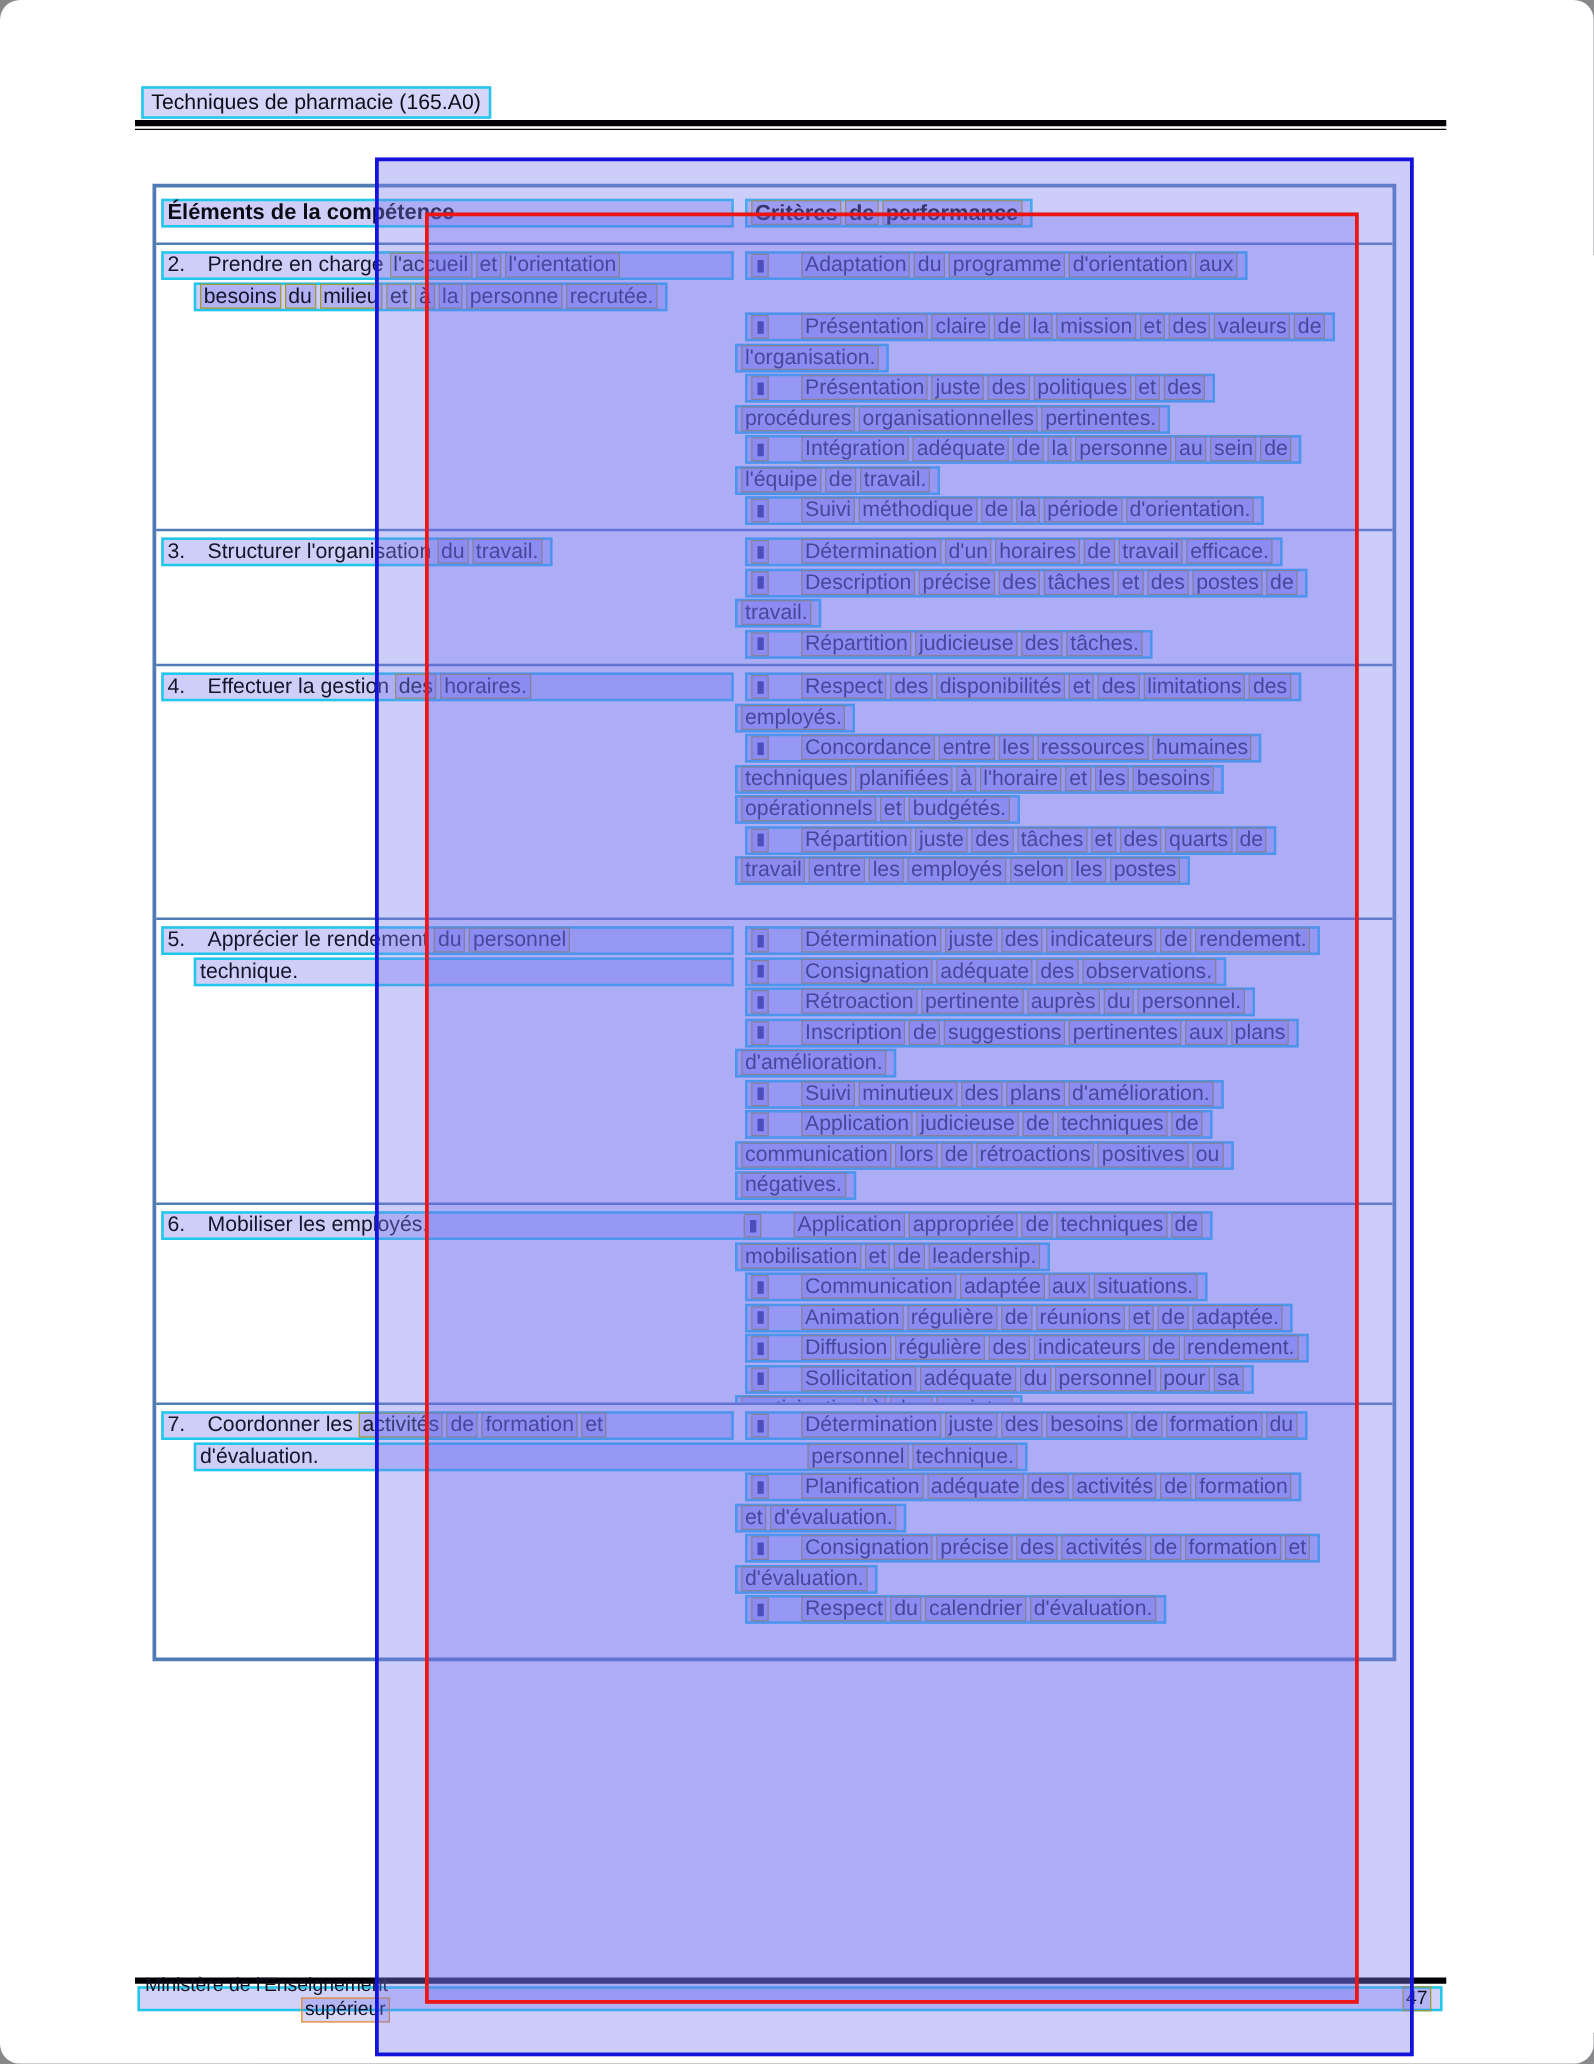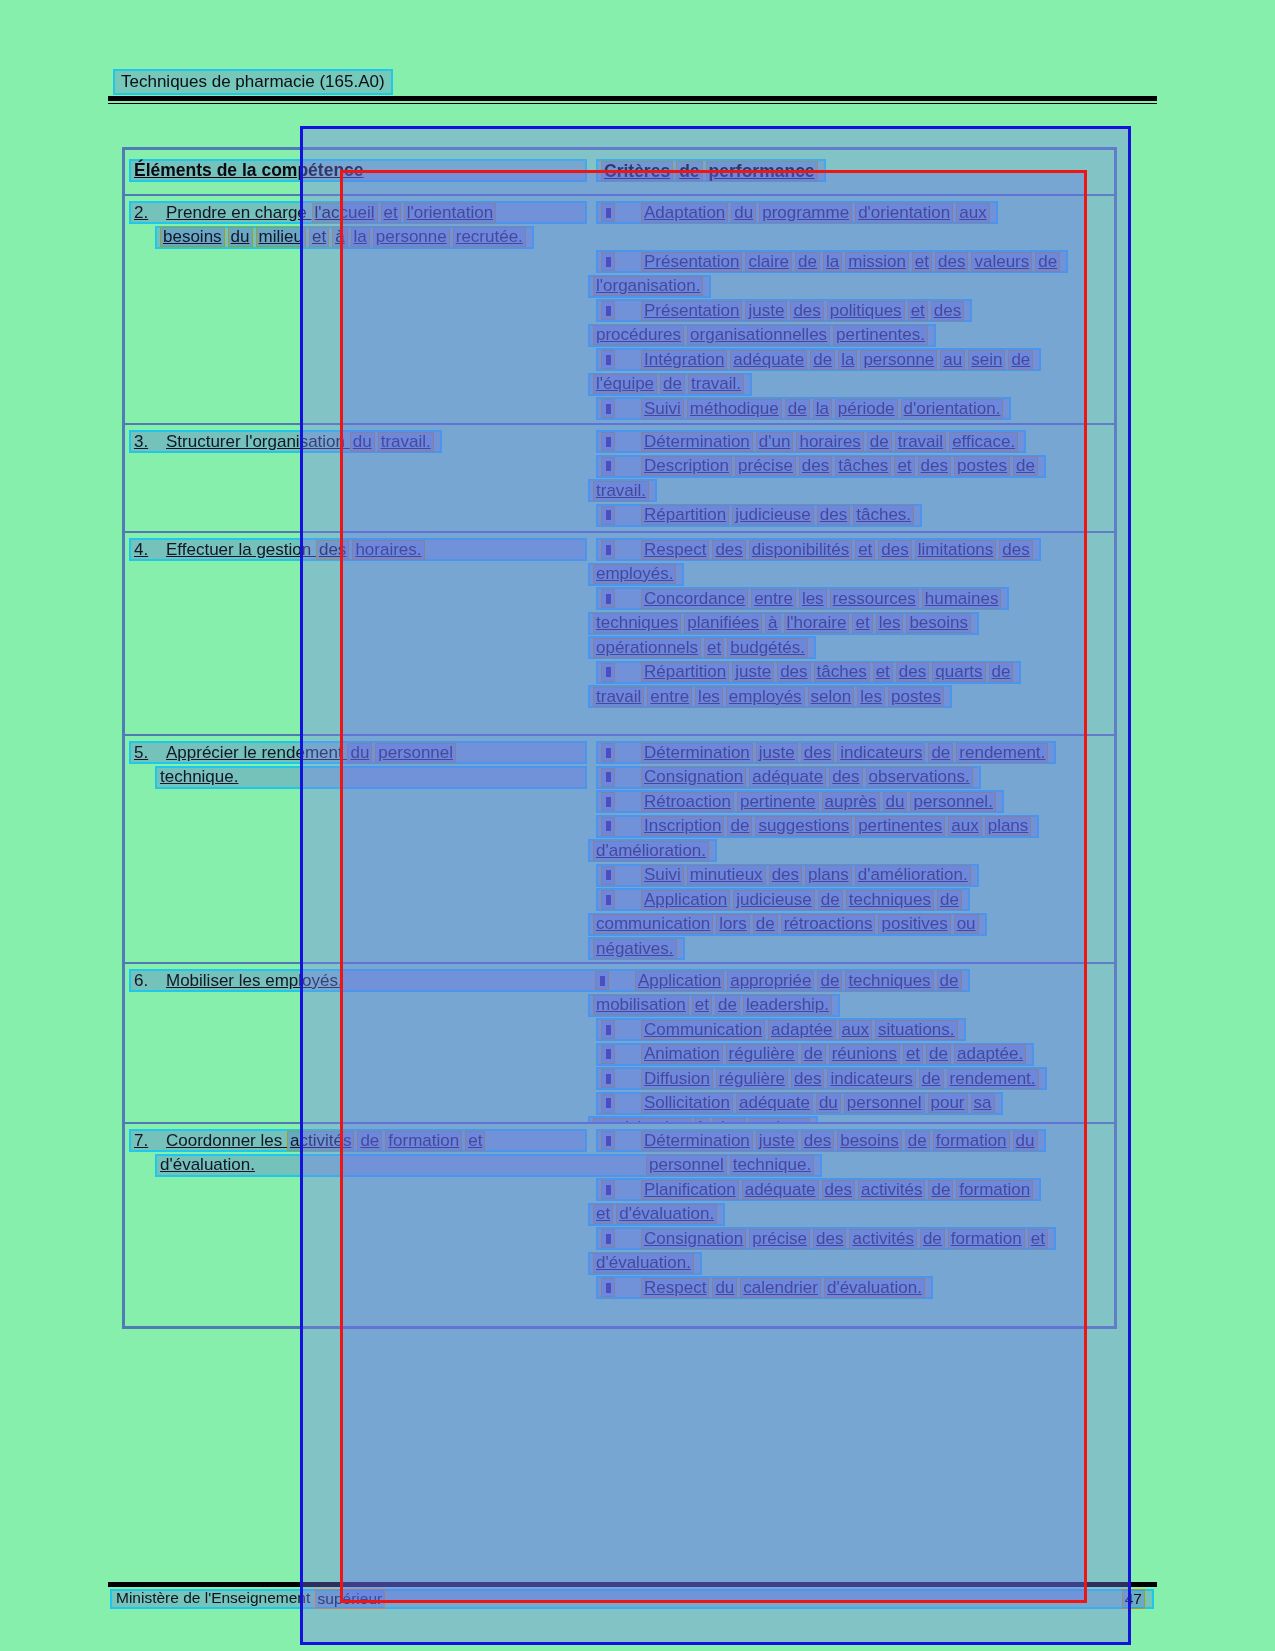--- a/index.html
+++ b/index.html
@@ -1,48 +1,48 @@
 <!DOCTYPE html>
 <html style="--line-border: #1fc8ea; --word-border: #a39b2d; --word-border-alt: #e6881e; --table-border: #4f7cb4; --blue-overlay-border: #1313dc; --red-overlay-border: #ee1515;"><head>
 <meta charset="utf-8">
 <style>
   :root{
     --line-border:#1fc8ea; --word-border:#a39b2d; --word-border-alt:#e6881e;
     --table-border:#4f7cb4; --blue-overlay-border:#1313dc; --red-overlay-border:#ee1515;
     --text:#14142a;
   }
   html,body{margin:0;padding:0;background:#888;}
-  .page{position:relative;width:1275px;height:1651px;background:#86efac;
-        font-family:"Liberation Sans",sans-serif;color:var(--text);overflow:hidden;}
+  .page{position:relative;width:1275px;height:1651px;background:#ffffff;
+        font-family:"Liberation Sans",sans-serif;color:var(--text);overflow:hidden;border-radius:16px;}
 
   
   .doc-header-box{position:absolute;left:113px;top:69px;border:2px solid var(--line-border);
       background:rgba(64,66,228,0.22);padding:1px 6px;font-size:17px;color:#0d0d18;}
   .rule{position:absolute;left:108px;width:1049px;background:#000006;}
   .rule-top{top:96px;height:5px;}
   .rule-top-thin{top:103px;height:1px;}
   .rule-bottom{top:1582px;height:5px;}
   .footer-box{position:absolute;left:110px;top:1589px;width:1044px;height:20px;
       border:2px solid var(--line-border);background:rgba(64,66,228,0.24);box-sizing:border-box;
       display:flex;align-items:center;justify-content:space-between;padding:0 4px;font-size:15.5px;color:#101022;}
-  .footer-left{display:flex;align-items:flex-start;white-space:pre;}
+  .footer-left{display:flex;align-items:flex-end;white-space:pre;flex-direction:column;}
 
   
   .doc-table{position:absolute;left:122px;top:147px;width:995px;height:1182px;
       border:3px solid var(--table-border);box-sizing:border-box;}
   .t-row{box-sizing:border-box;border-bottom:2px solid var(--table-border);padding-top:4px;overflow:hidden;}
   .t-row:last-child{border-bottom:none;}
   .t-row.head{padding-top:8px;font-weight:bold;font-size:17.5px;color:#0a0a14;}
   .row-line{height:24.5px;position:relative;white-space:nowrap;}
   .c1{position:absolute;left:0;top:0;width:463px;height:24.5px;}
   .c2{position:absolute;left:463px;top:0;right:0;height:24.5px;}
 
   
-  .hl-line{display:inline-flex;align-items:center;box-sizing:border-box;height:23px;margin-top:1px;
-      border:2px solid var(--line-border);background:rgba(64,66,228,0.26);padding:0 3px;vertical-align:top;text-decoration:underline;}
+  .hl-line{display:inline-flex;align-items:flex-end;box-sizing:border-box;height:23px;margin-top:1px;
+      border:2px solid var(--line-border);background:rgba(64,66,228,0.26);padding:0 3px;vertical-align:top;}
   .b-div{margin-left:4px;width:458px;}
   .b-fit{margin-left:4px;}
   .b-divc{margin-left:30px;width:432px;}
   .b-first{margin-left:4px;}
   .b-cont{margin-left:30px;}
   .b-bullet{margin-left:8px;}
   .b-ind{}
   .l-seg{display:inline-block;white-space:pre;}
   .l-seg-first{width:461px;}
   .l-seg-cont{width:486px;}

